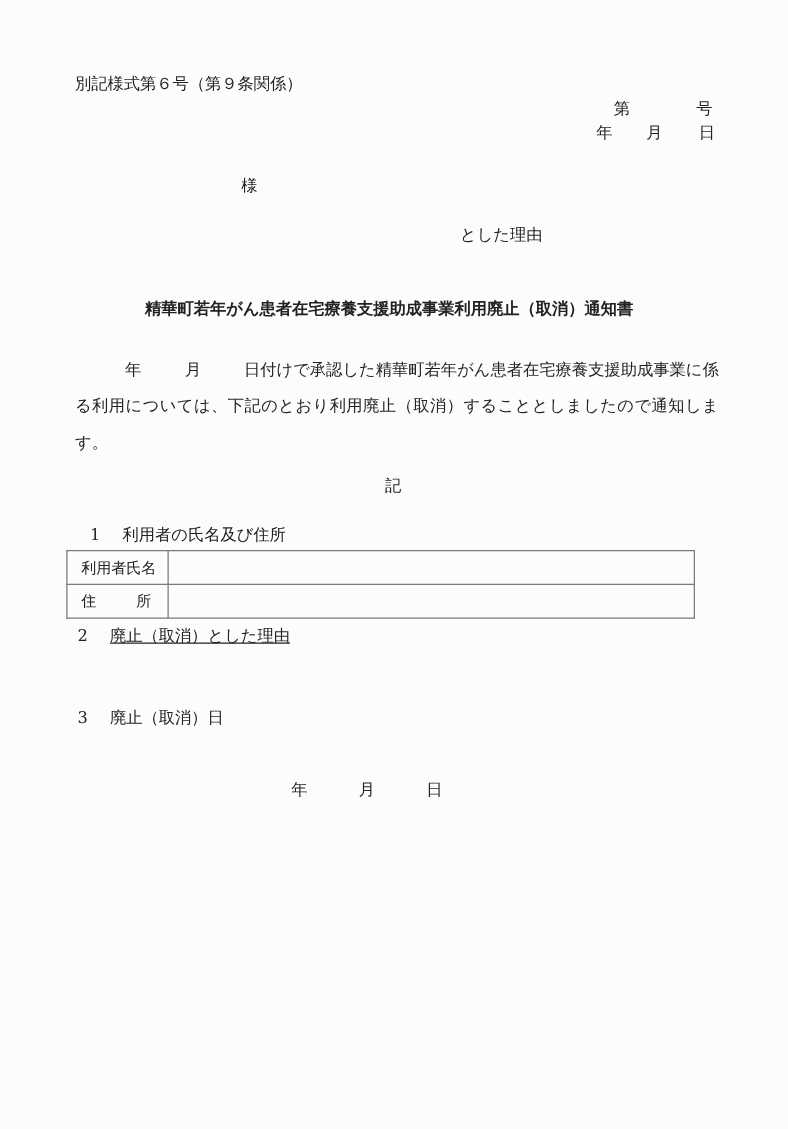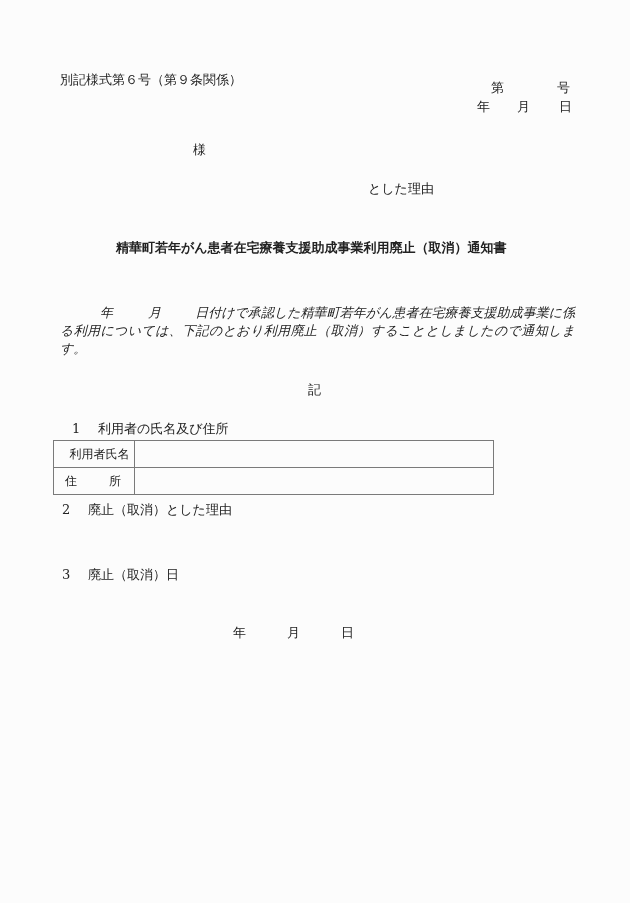--- a/index.html
+++ b/index.html
@@ -14,72 +14,70 @@
       overflow: hidden;
       font-family: "DejaVu Serif", "Liberation Serif", serif;
       color: #222222;
       font-size: 13px;
     }
     .abs {
       position: absolute;
       white-space: nowrap;
       line-height: 16px;
     }
-    .form-id { left: 60px; top: 72px; }
+    .form-id { left: 60px; top: 60px; }
     .doc-no-dai { left: 491px; top: 80px; }
     .doc-no-go { left: 557px; top: 80px; }
     .date-year { left: 477px; top: 99px; }
     .date-month { left: 517px; top: 99px; }
     .date-day { left: 559px; top: 99px; }
     .recipient-sama { left: 193px; top: 142px; }
     .issuer { left: 368px; top: 181px; }
     .title { left: 116px; top: 240px; font-weight: bold; }
     .body-para {
       position: absolute;
       left: 60px;
-      top: 304px;
+      top: 282px;
       width: 515px;
-      line-height: 18px;
+      line-height: 29px;
       white-space: normal;
       word-break: break-all;
       text-align: justify;
-      font-style: italic;
     }
     .body-para .indent { display: inline-block; width: 40px; }
     .body-para .gap1 { display: inline-block; width: 35px; }
     .body-para .gap2 { display: inline-block; width: 34px; }
     .ki { left: 308px; top: 382px; }
     .sec1 { left: 72px; top: 421px; }
     .sec-num { display: inline-block; width: 26px; }
     .info-table {
       position: absolute;
       left: 53px;
       top: 440px;
-      width: 441px;
+      width: 503px;
       border-collapse: collapse;
       font-size: 12px;
-      text-align: center;
     }
     .info-table td {
       border: 1.5px solid #7a7a7a;
       height: 26px;
       padding: 0;
       vertical-align: middle;
     }
     .info-table td.label {
       width: 81px;
       padding-left: 11px;
       box-sizing: border-box;
     }
     .addr-label {
       display: flex;
       justify-content: space-between;
       width: 56px;
     }
-    .sec2 { left: 62px; top: 502px; }
+    .sec2 { left: 62px; top: 502px; text-decoration: underline; }
     .sec3 { left: 62px; top: 567px; }
     .abolish-year { left: 233px; top: 625px; }
     .abolish-month { left: 287px; top: 625px; }
     .abolish-day { left: 341px; top: 625px; }
   </style>
 </head>
 <body>
 
 <div>
 

